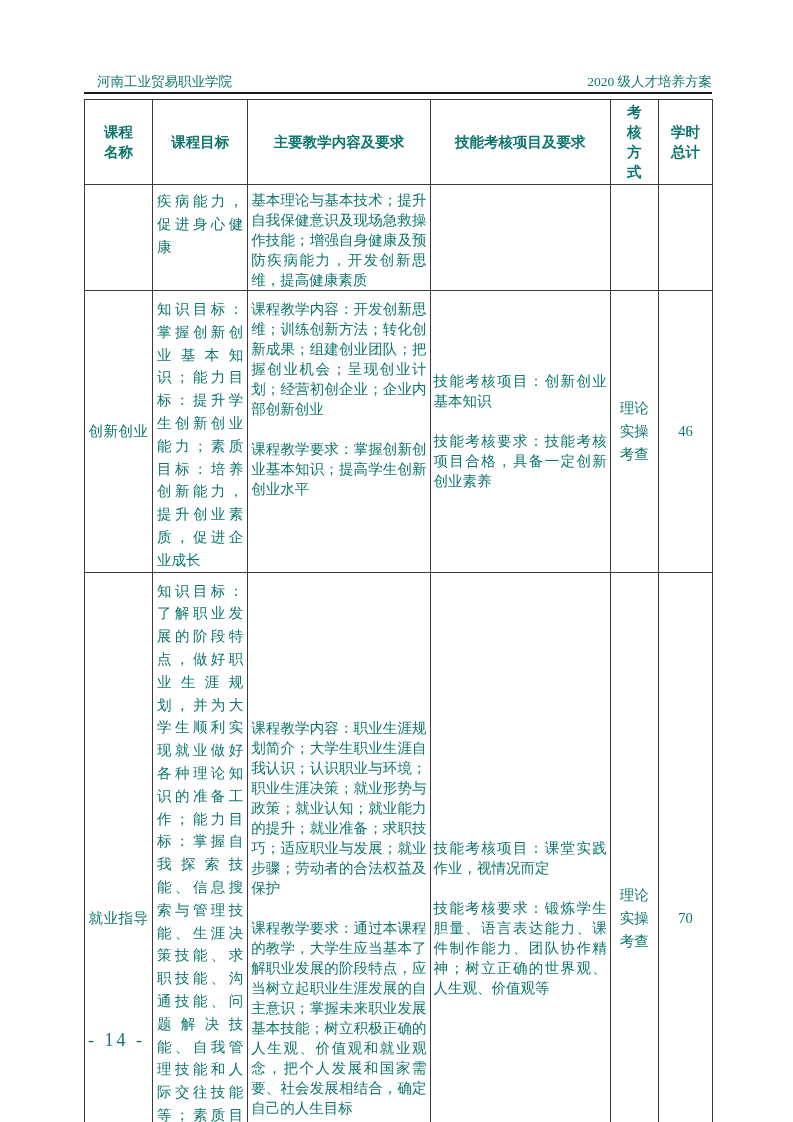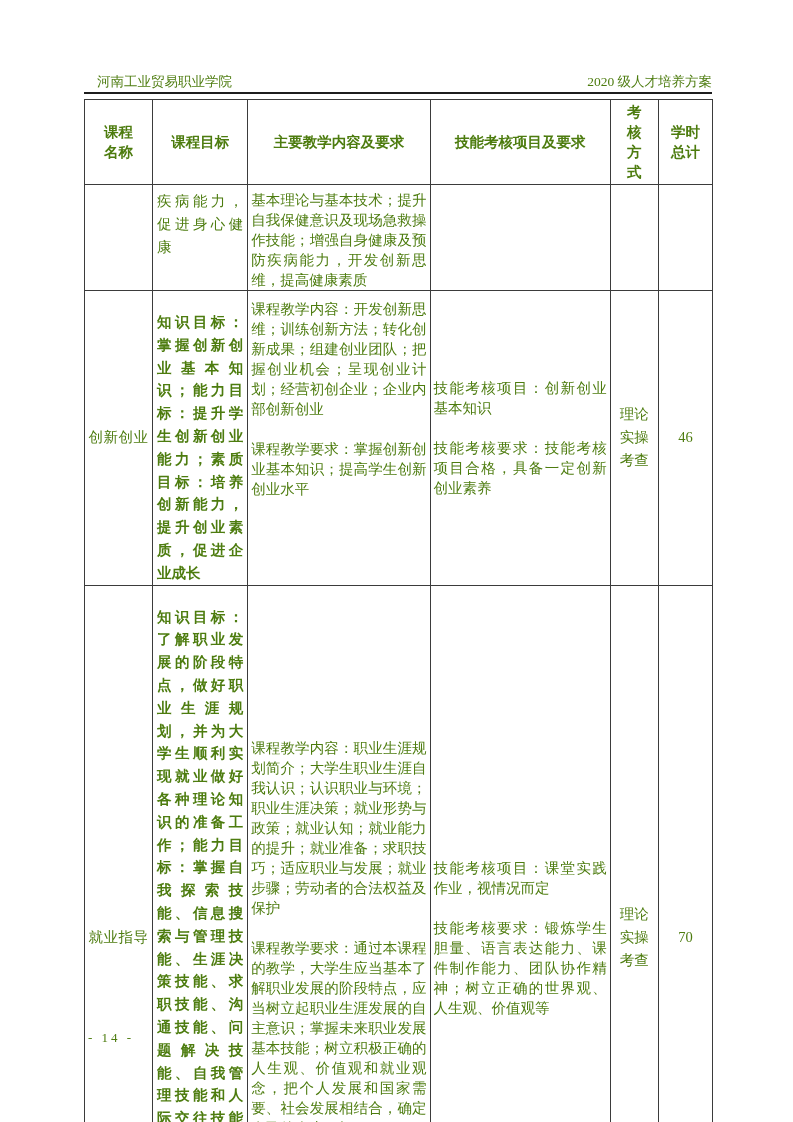--- a/index.html
+++ b/index.html
@@ -6,21 +6,21 @@
     margin: 0;
     padding: 0;
     background: #ffffff;
   }
   .page {
     position: relative;
     width: 793px;
     height: 1122px;
     background: #ffffff;
     font-family: "Liberation Serif", "DejaVu Serif", serif;
-    color: #4d7c0f;
+    color: #0f766e;
     overflow: hidden;
   }
   .doc-header {
     position: absolute;
     top: 74px;
     left: 84px;
     width: 628px;
     display: flex;
     justify-content: space-between;
     font-size: 13.5px;
@@ -83,26 +83,26 @@
     text-align: center;
     line-height: 23px;
     padding: 0 8px;
   }
   td.c-hours {
     text-align: center;
   }
   td.va-top { vertical-align: top; }
   td.pt-5 { padding-top: 5px; }
   td.pt-8 { padding-top: 8px; }
-  td.pt-3 { padding-top: 20px; font-weight: bold; }
+  td.pt-3 { padding-top: 7px; }
   .footer {
     position: absolute;
     top: 1030px;
     left: 88px;
-    font-size: 13px;
+    font-size: 18px;
     letter-spacing: 3px;
   }
 </style>
 </head>
 <body>
 
 <div class="page">
 
   <div class="doc-header">
     <span class="left">河南工业贸易职业学院</span>

